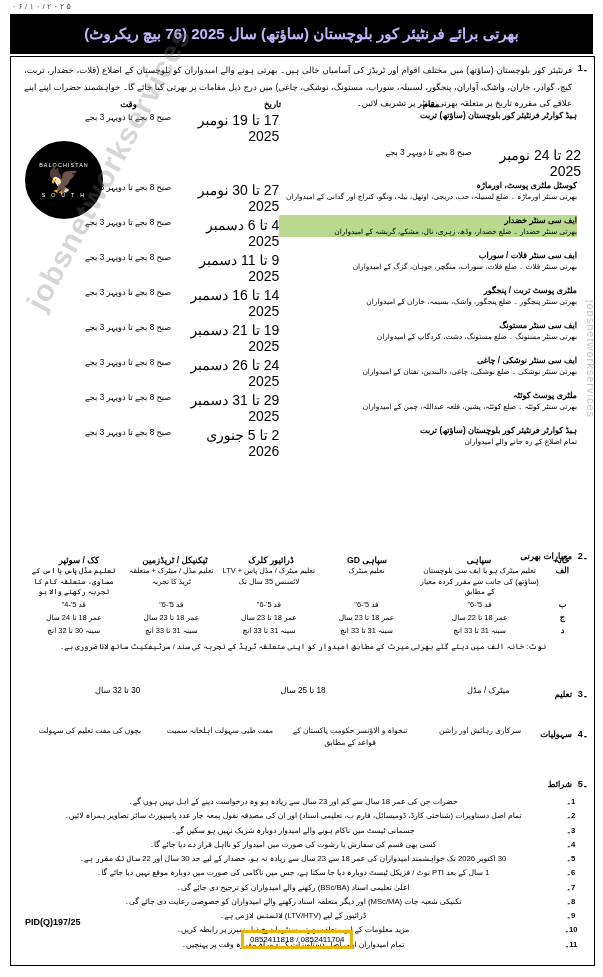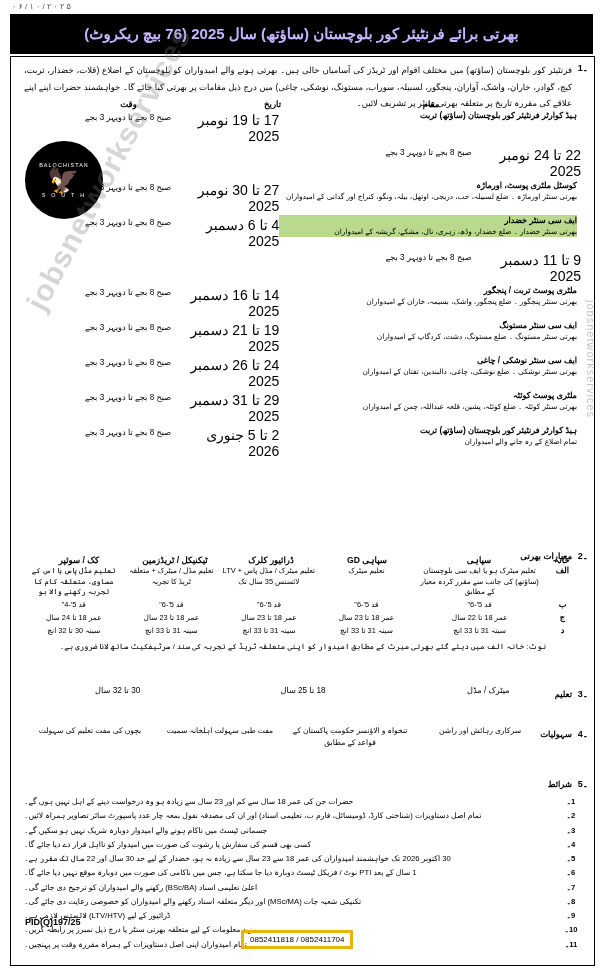--- a/index.html
+++ b/index.html
@@ -51,21 +51,21 @@
   .colF{width:96px;}
   .crit .cr{display:flex;direction:rtl;font-size:7.4px;text-align:center;line-height:1.45;}
   .crit .cr .lbl{width:38px;font-weight:bold;font-size:8.2px;text-align:center;}
   .crit .cell{padding:1px 2px;}
 
   .note{font-size:7.6px;direction:rtl;text-align:right;line-height:1.6;}
 
   .list{font-size:7.7px;direction:rtl;line-height:1.85;}
   .list .li{display:flex;direction:rtl;}
   .list .li .n{width:18px;text-align:center;flex:none;font-weight:bold;}
-  .list .li .x{flex:1;text-align:left;}
+  .list .li .x{flex:1;text-align:center;}
 
   .pid{position:absolute;left:14px;bottom:38px;font-size:9px;font-weight:bold;}
   .sign{position:absolute;right:14px;bottom:14px;text-align:center;font-size:8.4px;direction:rtl;line-height:1.5;}
   .phone{position:absolute;left:230px;bottom:16px;border:3px solid #eab308;font-size:8px;padding:2px 6px;direction:rtl;}
 
   .wm{position:absolute;left:20px;top:300px;font-size:30px;color:rgba(120,120,120,.30);
       transform:rotate(-62deg);transform-origin:left top;white-space:nowrap;font-weight:bold;letter-spacing:1px;}
   .wm2{position:absolute;right:6px;top:300px;font-size:11px;color:rgba(120,120,120,.45);
       writing-mode:vertical-rl;letter-spacing:1px;}
 </style>
@@ -119,20 +119,24 @@
           </div>
           <div class="row">
             <div class="place">
               <div class="ttl hl">ایف سی سنٹر خضدار</div>
               <div class="ds hl">بھرتی سنٹر خضدار ۔ ضلع خضدار، وڈھ، زہری، نال، مشکے، گریشہ کے امیدواران</div>
             </div>
             <div class="date">4 تا 6 دسمبر 2025</div>
             <div class="time">صبح 8 بجے تا دوپہر 3 بجے</div>
           </div>
           <div class="row">
+            <div class="place">
+              <div class="ttl">ایف سی سنٹر قلات / سوراب</div>
+              <div class="ds">بھرتی سنٹر قلات ۔ ضلع قلات، سوراب، منگچر، جوہان، گزگ کے امیدواران</div>
+            </div>
             <div class="date">9 تا 11 دسمبر 2025</div>
             <div class="time">صبح 8 بجے تا دوپہر 3 بجے</div>
           </div>
           <div class="row">
             <div class="place">
               <div class="ttl">ملٹری پوسٹ تربت / پنجگور</div>
               <div class="ds">بھرتی سنٹر پنجگور ۔ ضلع پنجگور، واشک، بسیمہ، خاران کے امیدواران</div>
             </div>
             <div class="date">14 تا 16 دسمبر 2025</div>
             <div class="time">صبح 8 بجے تا دوپہر 3 بجے</div>

